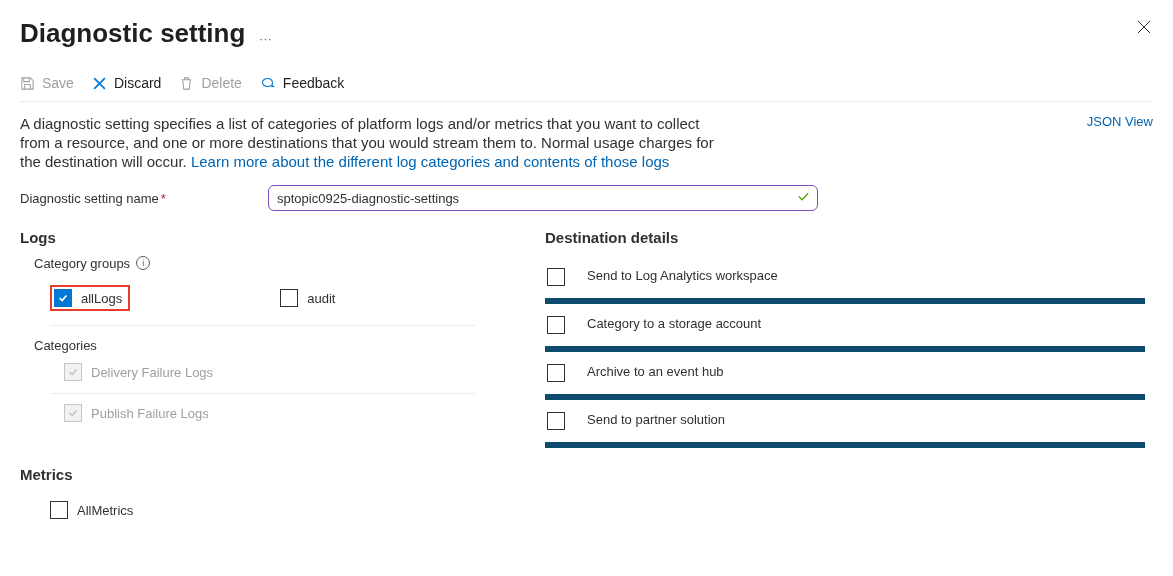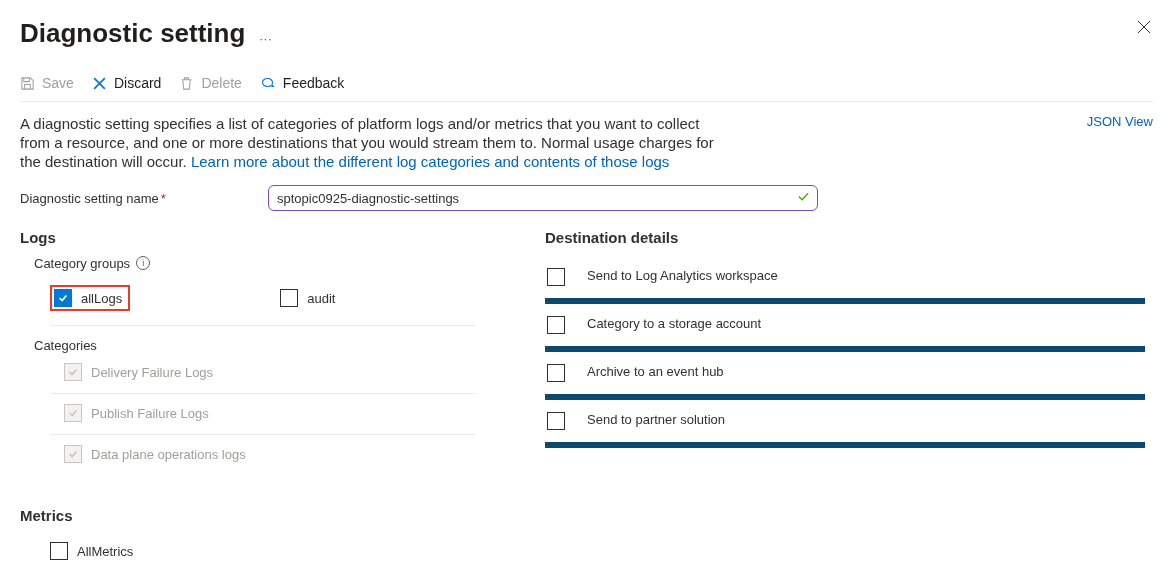--- a/index.html
+++ b/index.html
@@ -182,30 +182,20 @@
       <div class="cat-row">
         <label class="cb-item disabled">
           <span class="cb disabled-checked">
             <svg viewBox="0 0 14 14">
                 <path d="M3 7 L6 10 L11 4" stroke="currentColor" stroke-width="2" fill="none"></path>
               </svg>
           </span>
           <span>Publish Failure Logs</span>
         </label>
       </div>
-      <div class="cat-row">
-        <label class="cb-item disabled">
-          <span class="cb disabled-checked">
-            <svg viewBox="0 0 14 14">
-                <path d="M3 7 L6 10 L11 4" stroke="currentColor" stroke-width="2" fill="none"></path>
-              </svg>
-          </span>
-          <span>Data plane operations logs</span>
-        </label>
-      </div>
     </div>
 
     <div class="metrics-section">
       <div class="section-h">Metrics</div>
       <div class="metric-row">
         <label class="cb-item">
           <span class="cb"></span>
           <span>AllMetrics</span>
         </label>
       </div>

